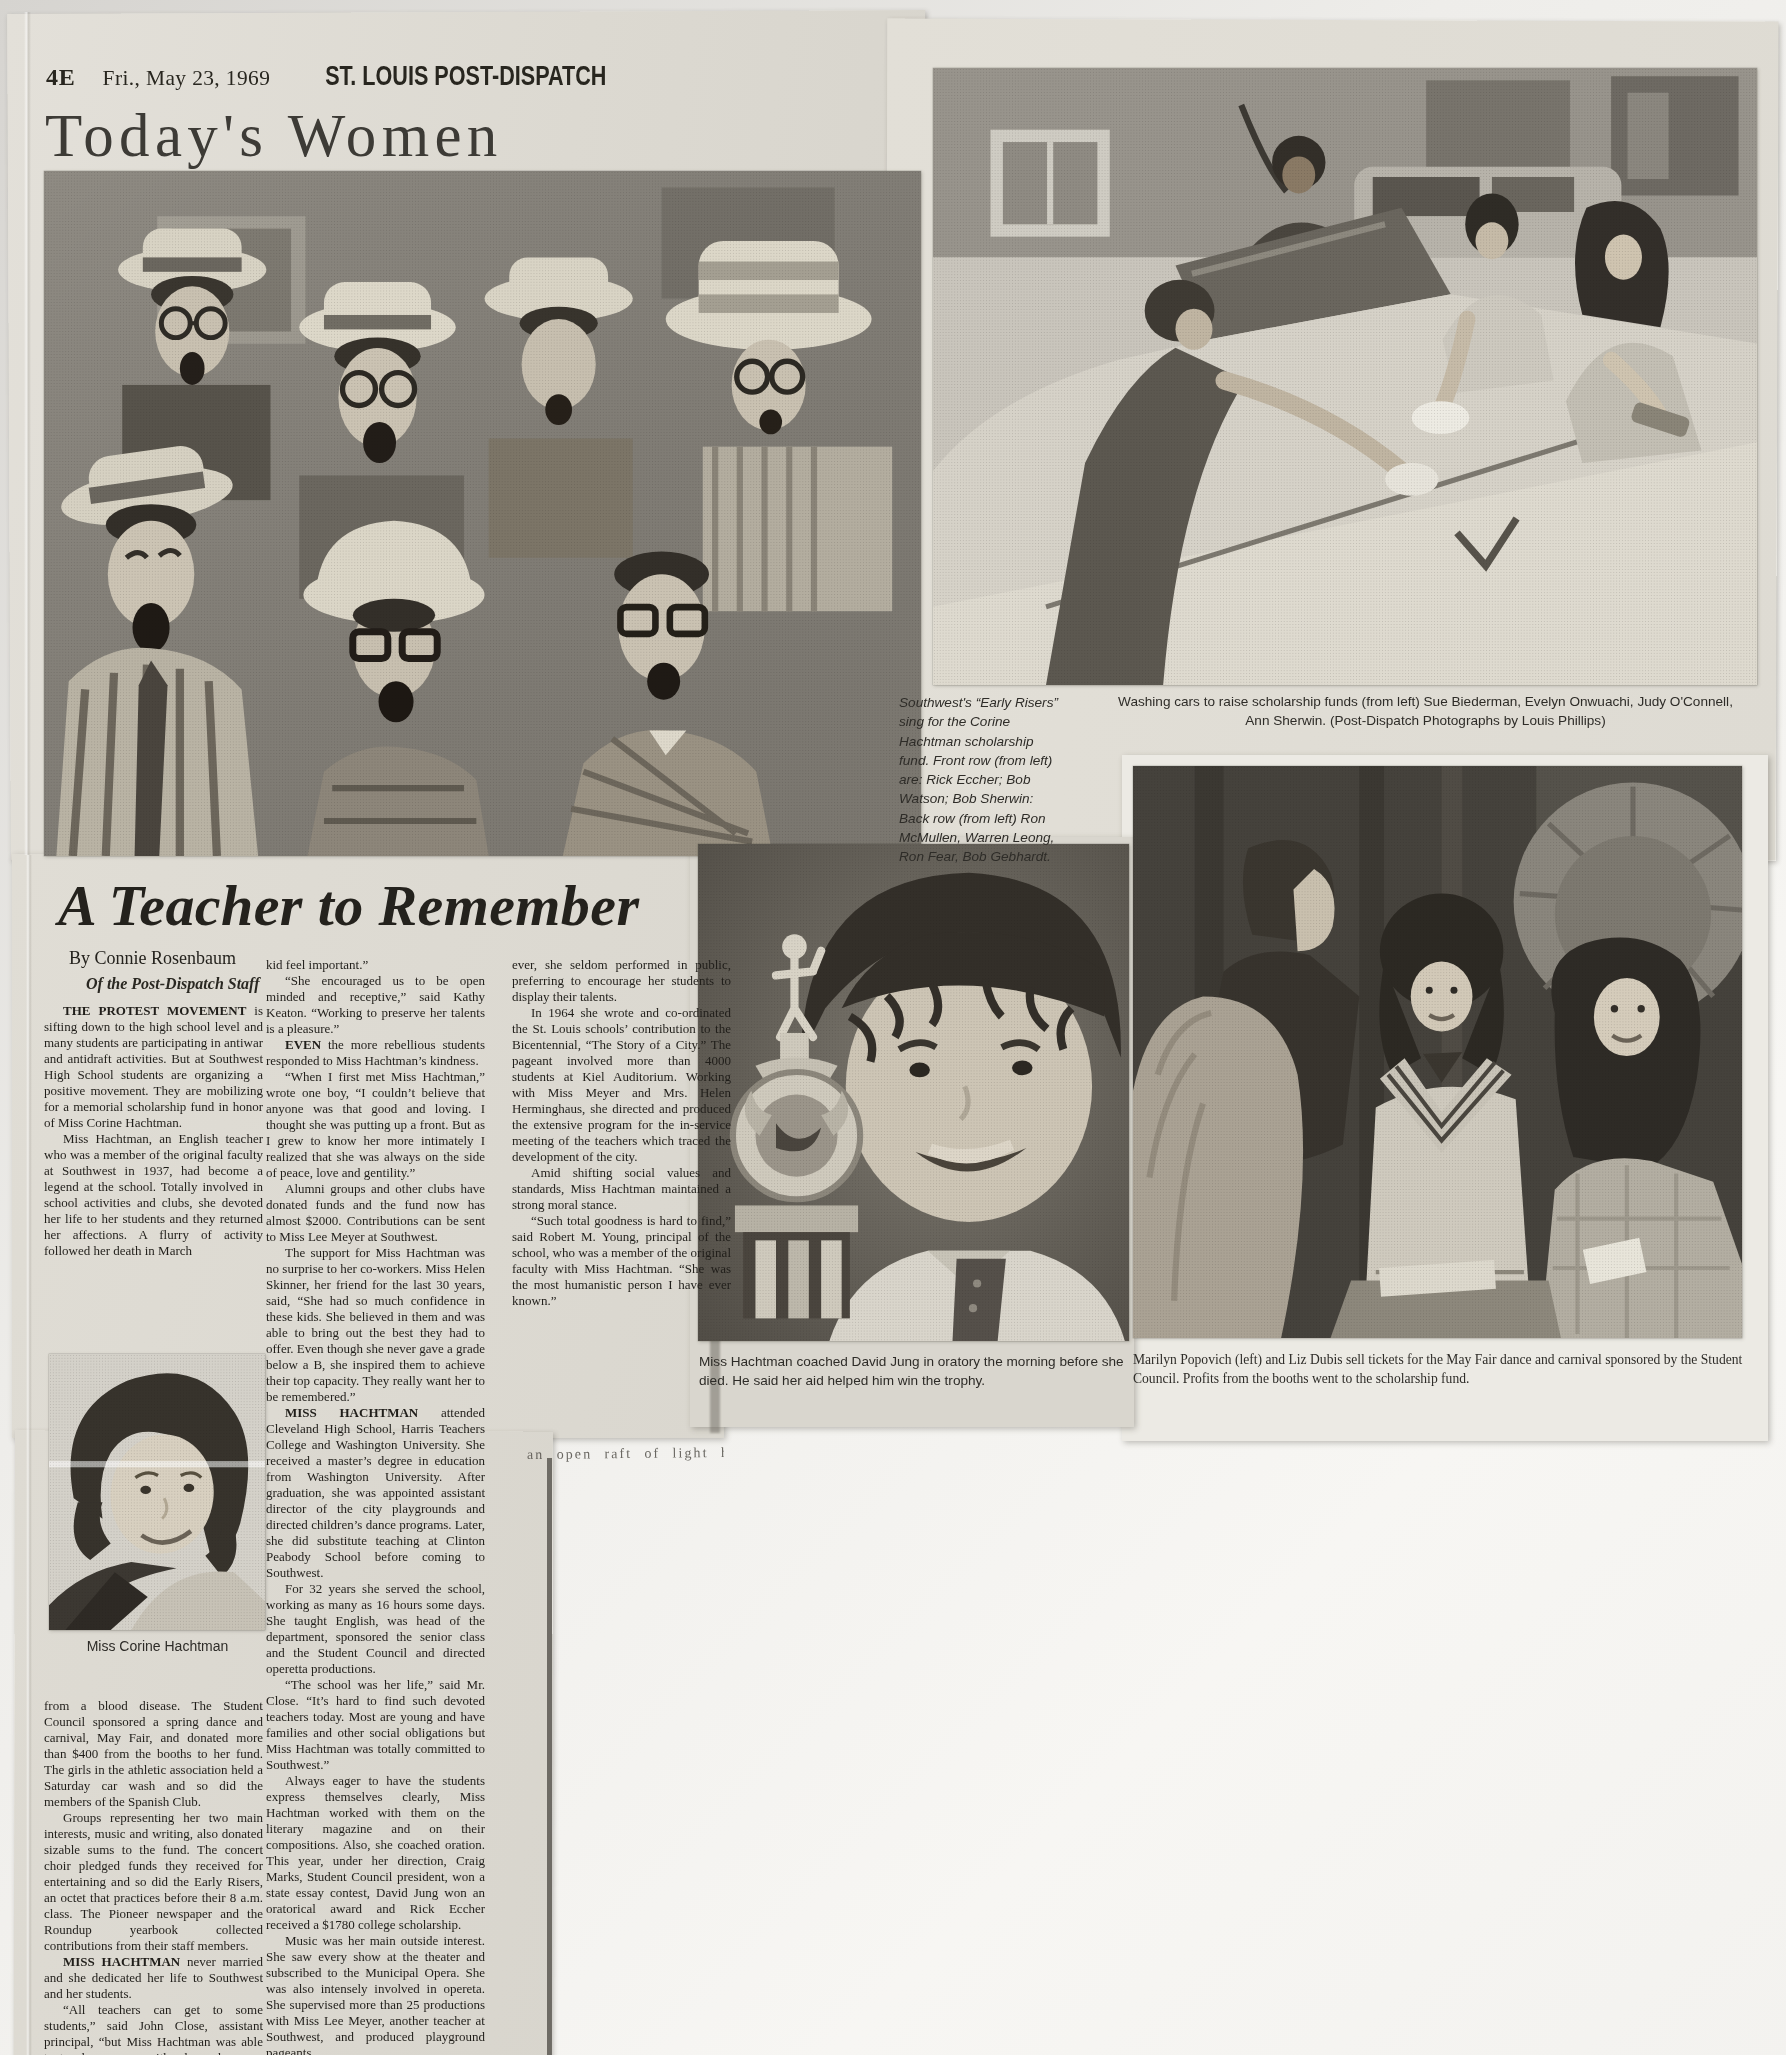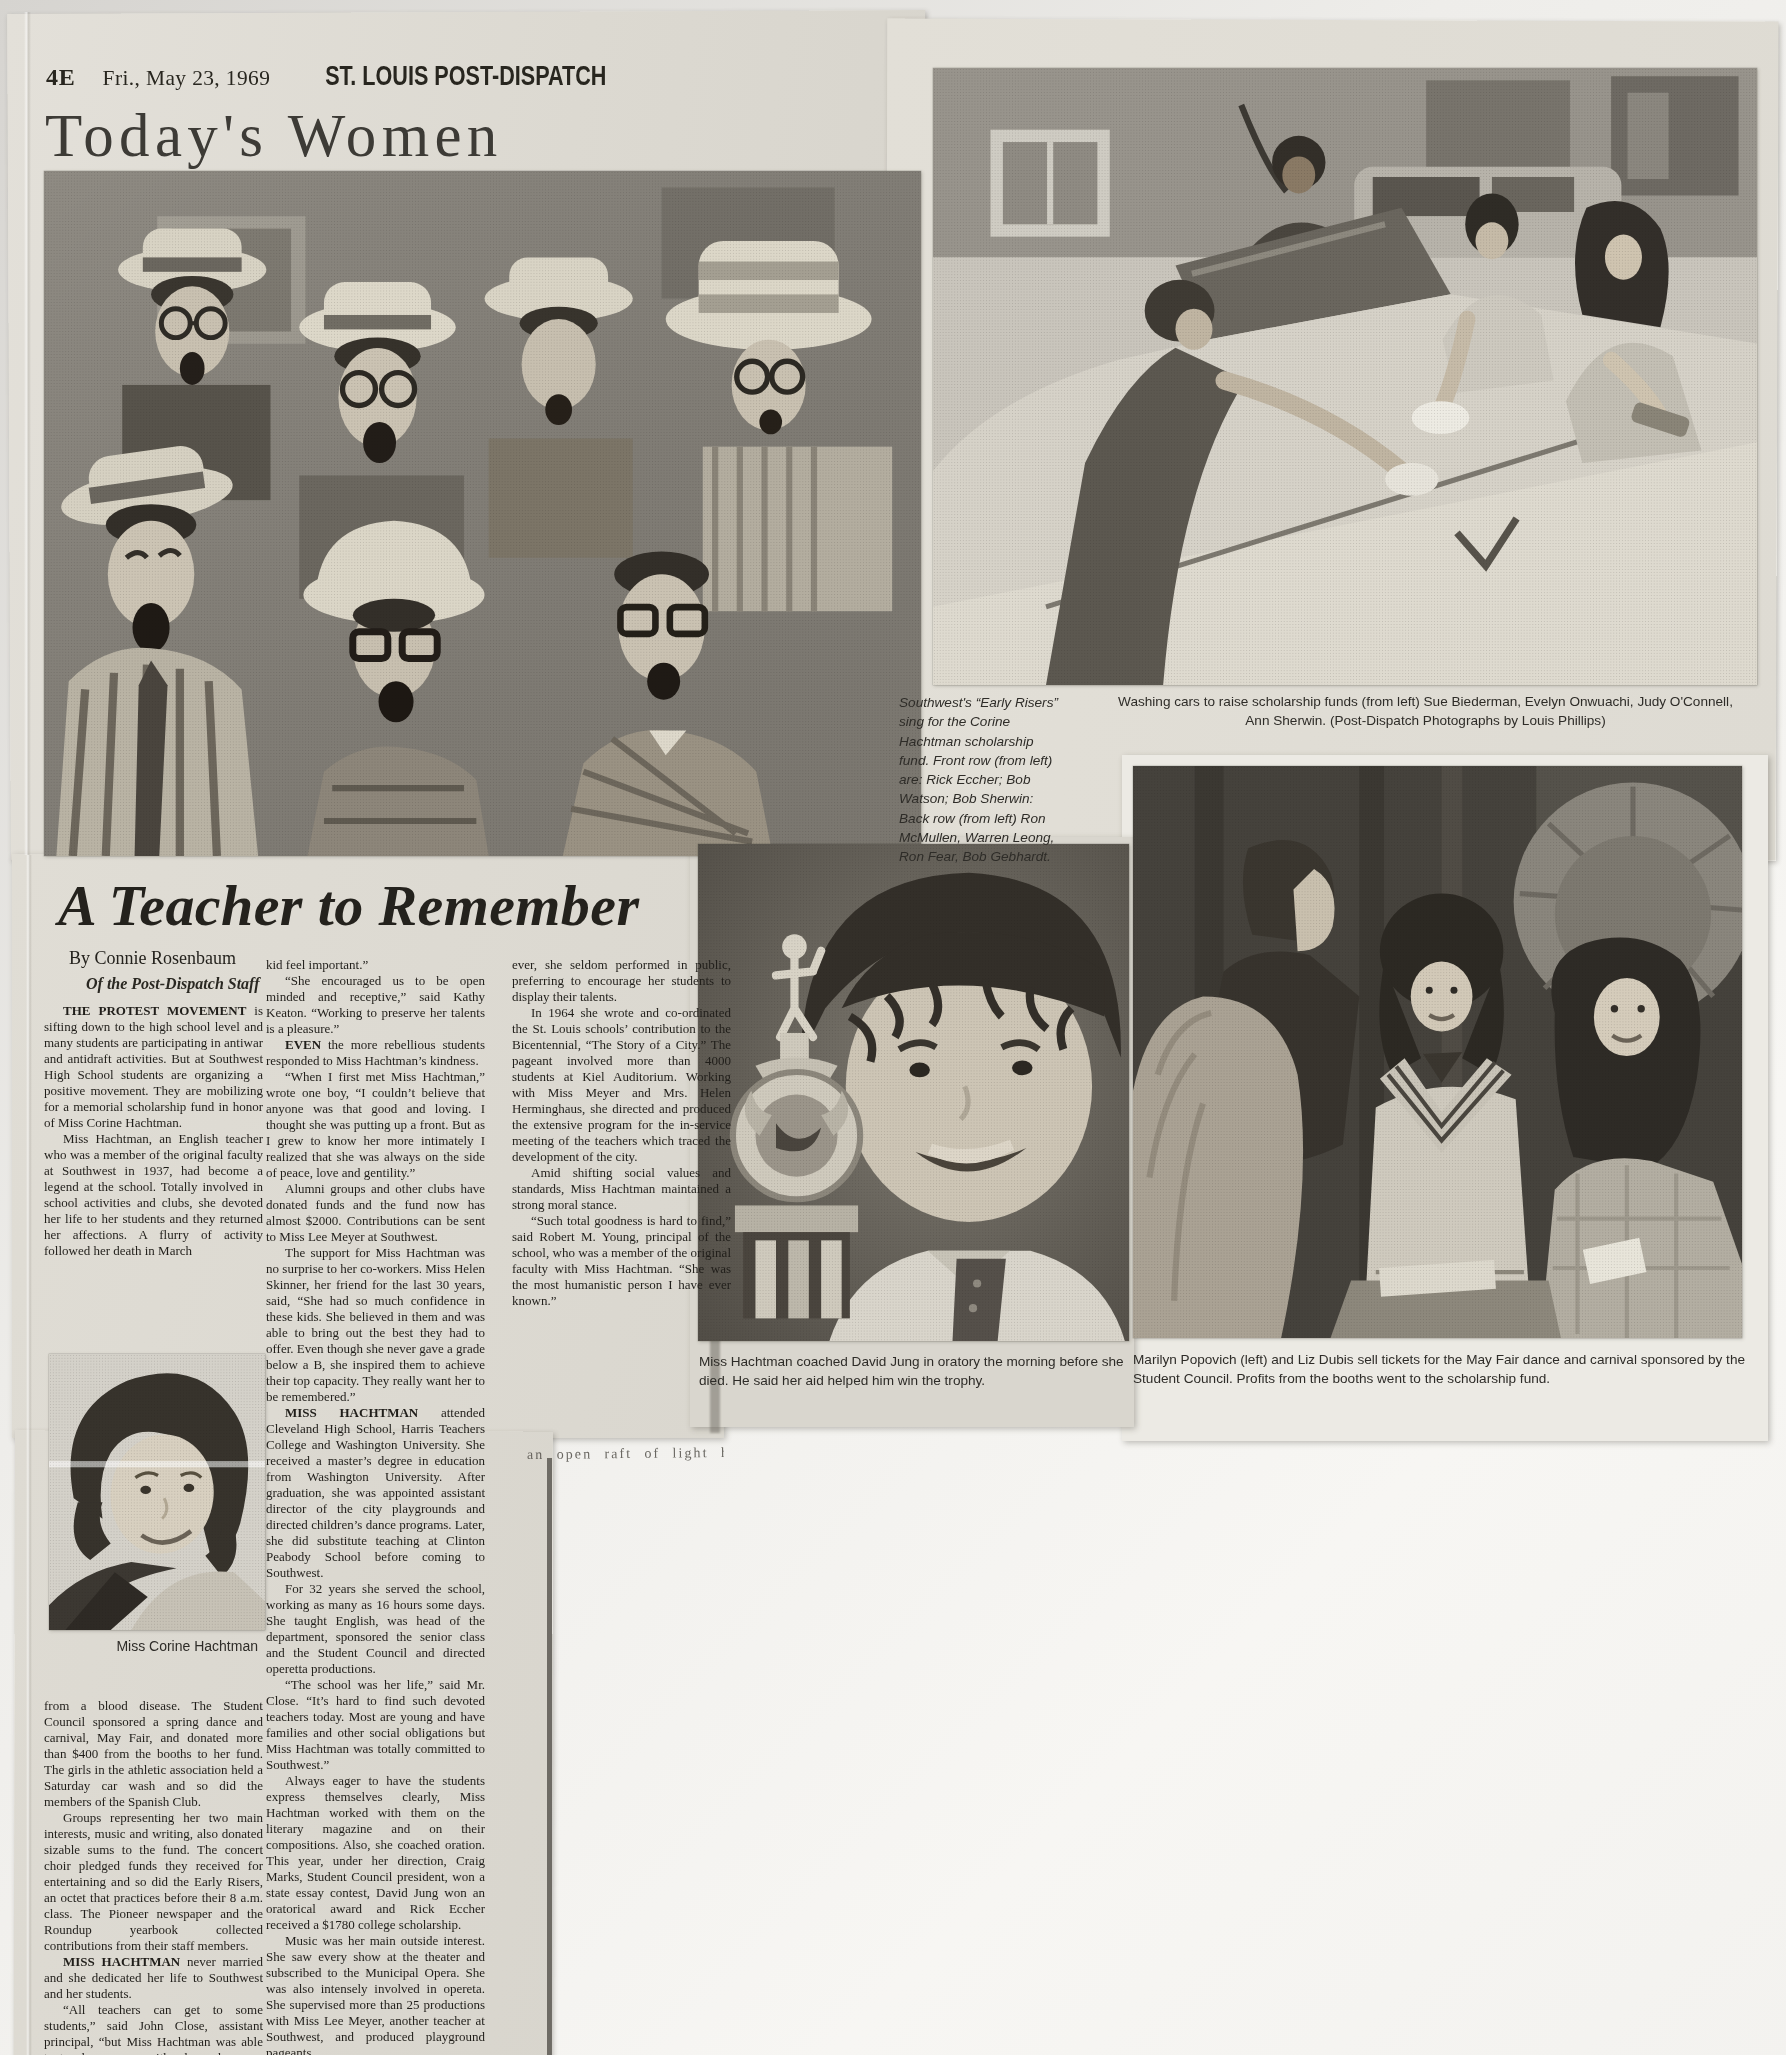--- a/index.html
+++ b/index.html
@@ -27,23 +27,23 @@
   .photo::after{content:'';position:absolute;inset:0;background-image:radial-gradient(rgba(20,18,14,.14) 0.4px,transparent 0.6px);background-size:2.9px 2.9px;pointer-events:none;}
   .ph-er{left:44px;top:171px;width:877px;height:685px;}
   .ph-cw{left:933px;top:68px;width:824px;height:617px;}
   .ph-mf{left:1133px;top:766px;width:609px;height:572px;}
   .ph-tr{left:698px;top:844px;width:431px;height:497px;}
   .ph-po{left:49px;top:1354px;width:216px;height:276px;}
 
   .cap{position:absolute;font-family:"Liberation Sans",sans-serif;color:#2e2c28;}
   .cap-er{left:899px;top:693px;width:164px;font-size:13.6px;line-height:19.3px;font-style:italic;}
   .cap-cw{left:1105px;top:692px;width:641px;font-size:13.6px;line-height:19px;text-align:center;}
-  .cap-mf{left:1133px;top:1351px;width:617px;font-size:13.6px;line-height:18.5px;}
+  .cap-mf{left:1133px;top:1351px;width:617px;font-size:13.6px;line-height:18.5px;font-family:Liberation Serif, serif;}
   .cap-tr{left:699px;top:1353px;width:431px;font-size:13.6px;line-height:18.5px;}
-  .cap-po{left:43px;top:1638px;width:215px;font-size:14px;text-align:right;}
+  .cap-po{left:50px;top:1638px;width:215px;font-size:14px;text-align:center;}
 
   .headline{position:absolute;left:58px;top:872px;width:658px;font-size:58px;font-style:italic;font-weight:bold;color:#24221d;white-space:nowrap;letter-spacing:0.4px;}
   .byline{position:absolute;left:69px;top:948px;font-size:18px;color:#24221d;}
   .byline-org{position:absolute;left:86px;top:975px;font-size:16px;font-weight:bold;font-style:italic;color:#2a2822;}
 
   .col{position:absolute;width:219px;font-size:13px;line-height:16px;text-align:justify;color:#201e1a;overflow:hidden;}
   .col .para{margin:0;text-indent:19px;}
   .col.continued .para:first-child{text-indent:0;}
   #col1top{left:44px;top:1003px;height:350px;}
   #col2{left:266px;top:957px;height:1376px;}

